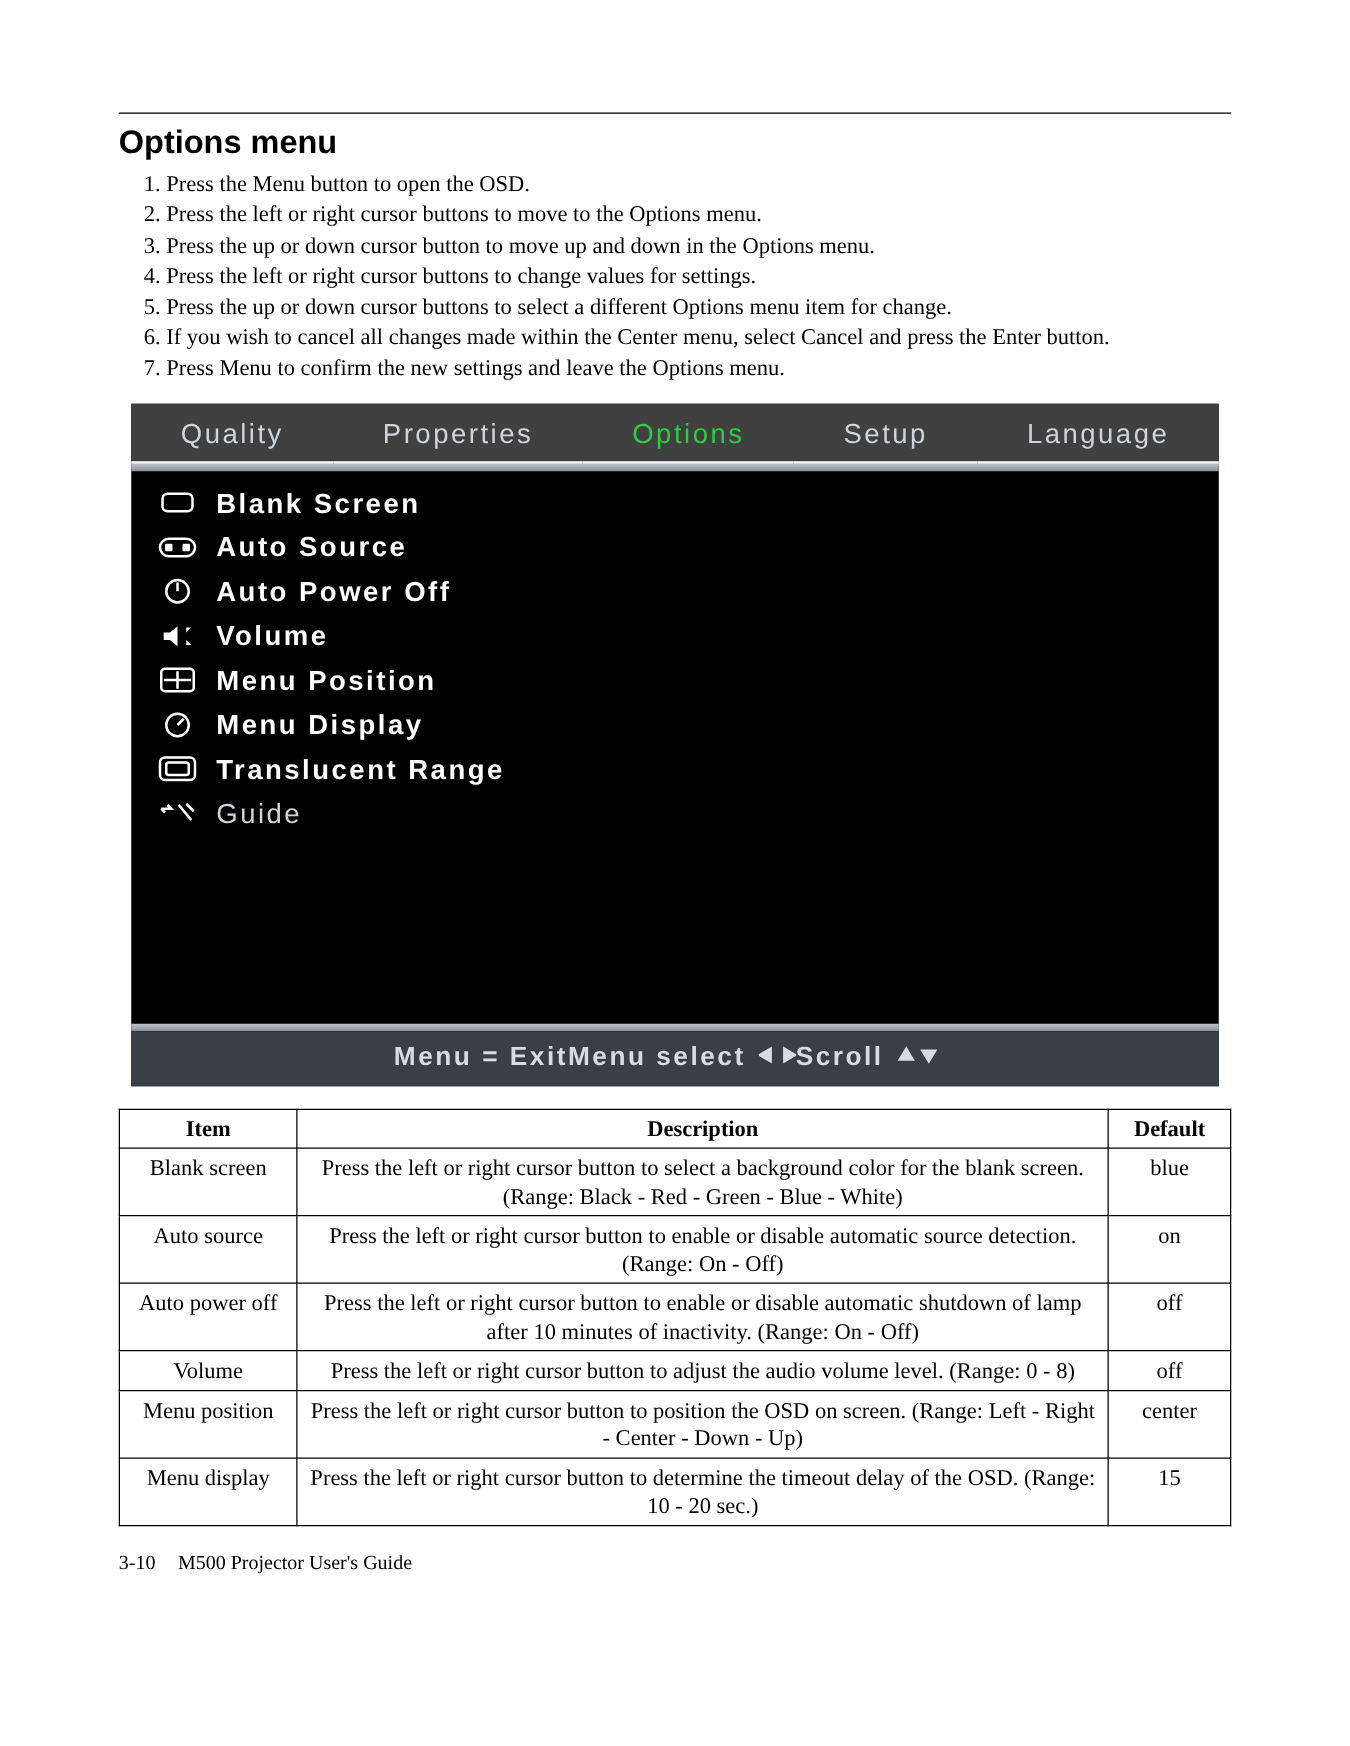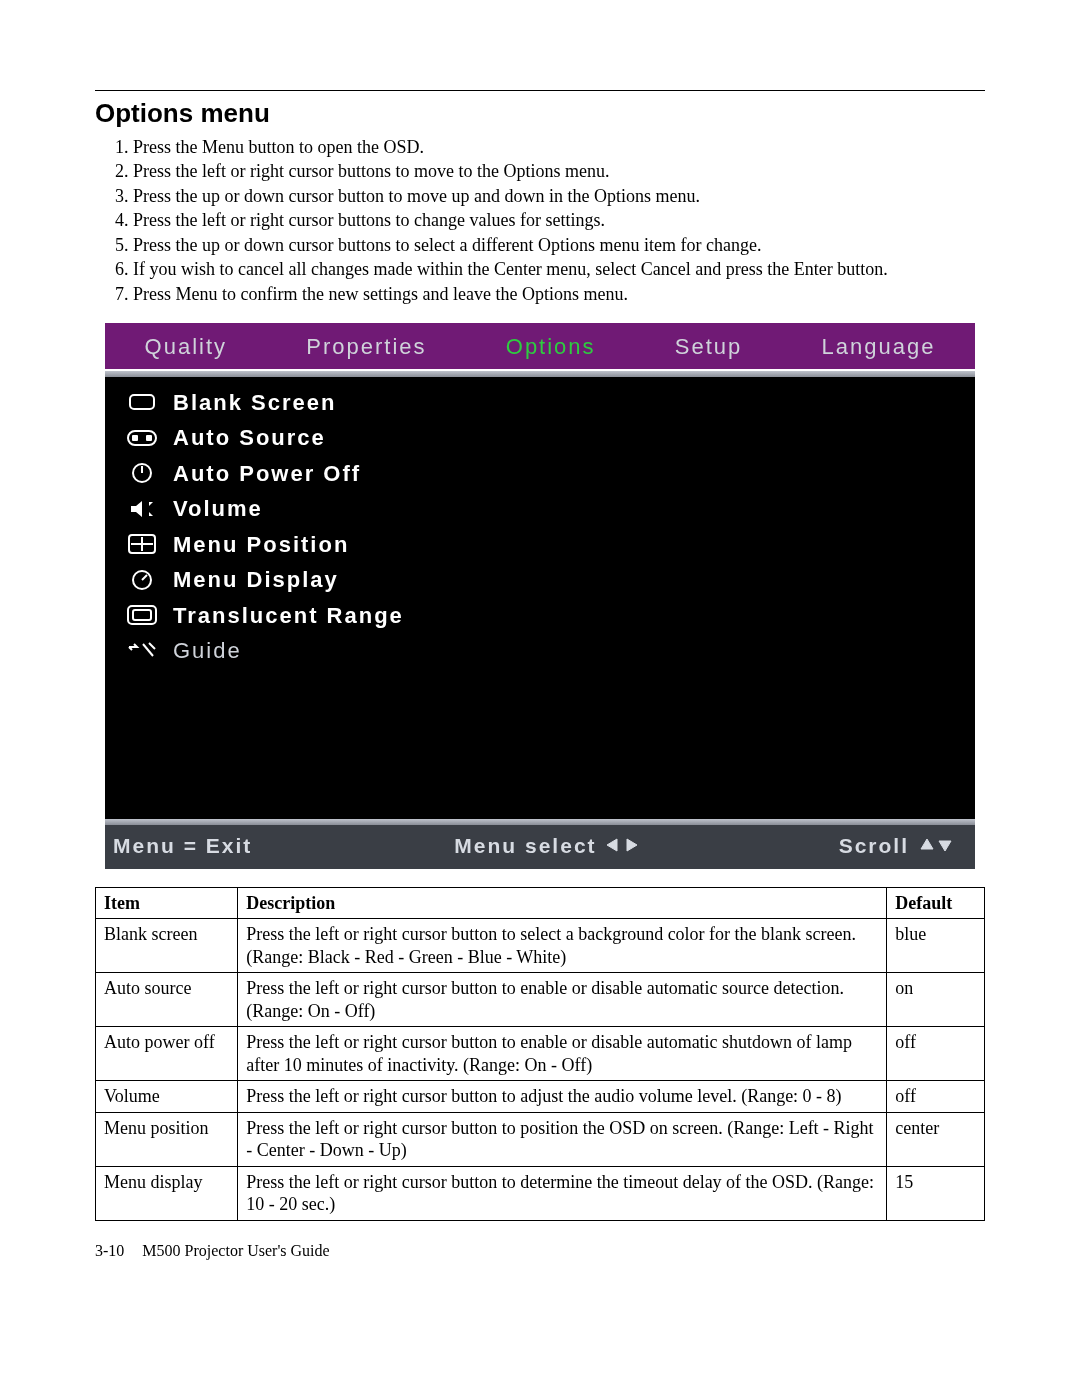--- a/index.html
+++ b/index.html
@@ -39,21 +39,21 @@
   }
   .osd {
     width: 100%;
     background: #000;
     color: #fff;
     font-family: Arial, Helvetica, sans-serif;
   }
   .osd .tabs {
     display: flex;
     width: 100%;
-    background: #701a75;
+    background: #404040;
   }
   .osd .tab {
     flex: 1 1 auto;
     text-align: center;
     color: #cfd3da;
     font-size: 22px;
     letter-spacing: 2px;
     padding: 10px 6px 8px 6px;
     white-space: nowrap;
     border-bottom: 2px solid #fff;
@@ -87,42 +87,42 @@
   .osd .icon svg { stroke: #fff; fill: none; stroke-width: 2; }
   .osd .ilabel {
     color: #fff;
     font-size: 22px;
     letter-spacing: 2px;
     font-weight: 700;
   }
   .osd .cancel .ilabel { font-weight: 400; color:#cfd3da; }
   .osd .footer {
     display: flex;
-    justify-content: space-between;
+    justify-content: center;
     align-items: center;
     background: #3a3e45;
     color: #d7dbe2;
     font-size: 21px;
     letter-spacing: 2px;
     padding: 8px 22px 10px 8px;
     font-weight: 600;
   }
   .osd .foot-part { display:flex; align-items:center; gap:10px; white-space:nowrap; }
   .osd .arrowpair svg { stroke:#d7dbe2; fill:#d7dbe2; }
 
   
   table.desc {
     width: 100%;
     border-collapse: collapse;
     font-size: 18px;
   }
   table.desc th, table.desc td {
     border: 1px solid #000;
     padding: 4px 8px;
-    text-align: left;
+    text-align: center;
     vertical-align: top;
   }
   table.desc th { font-weight: 700; }
 
   .footer-line {
     margin: 20px 0 0 0;
     font-size: 16px;
   }
   .footer-line .pn { font-weight: 400; margin-right: 14px; }
 </style>

